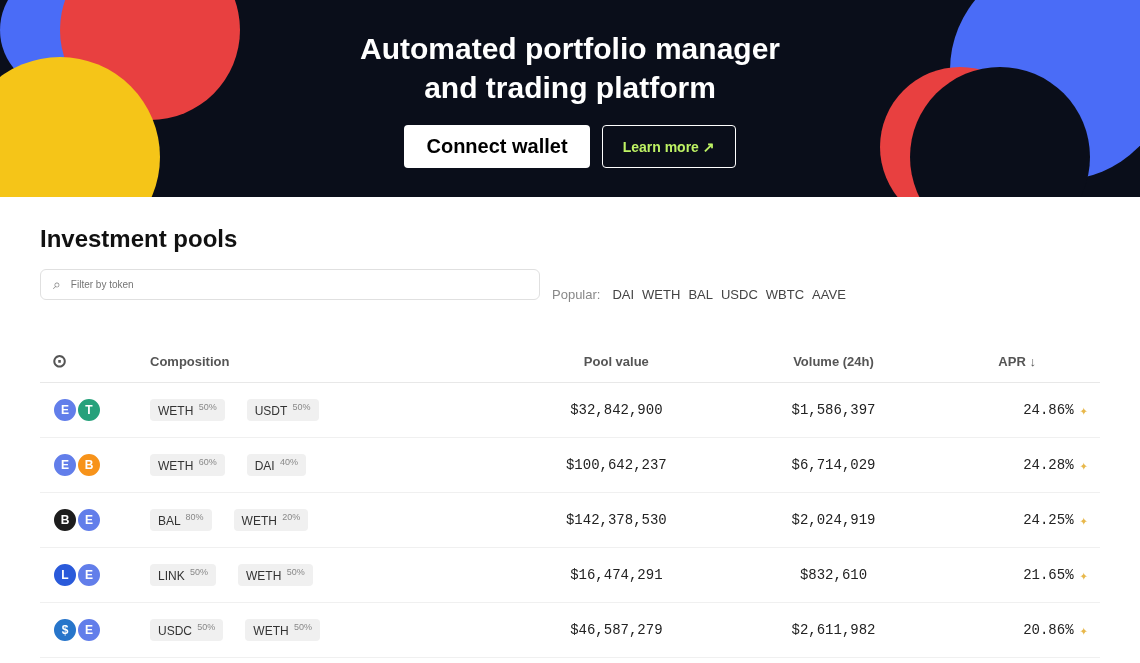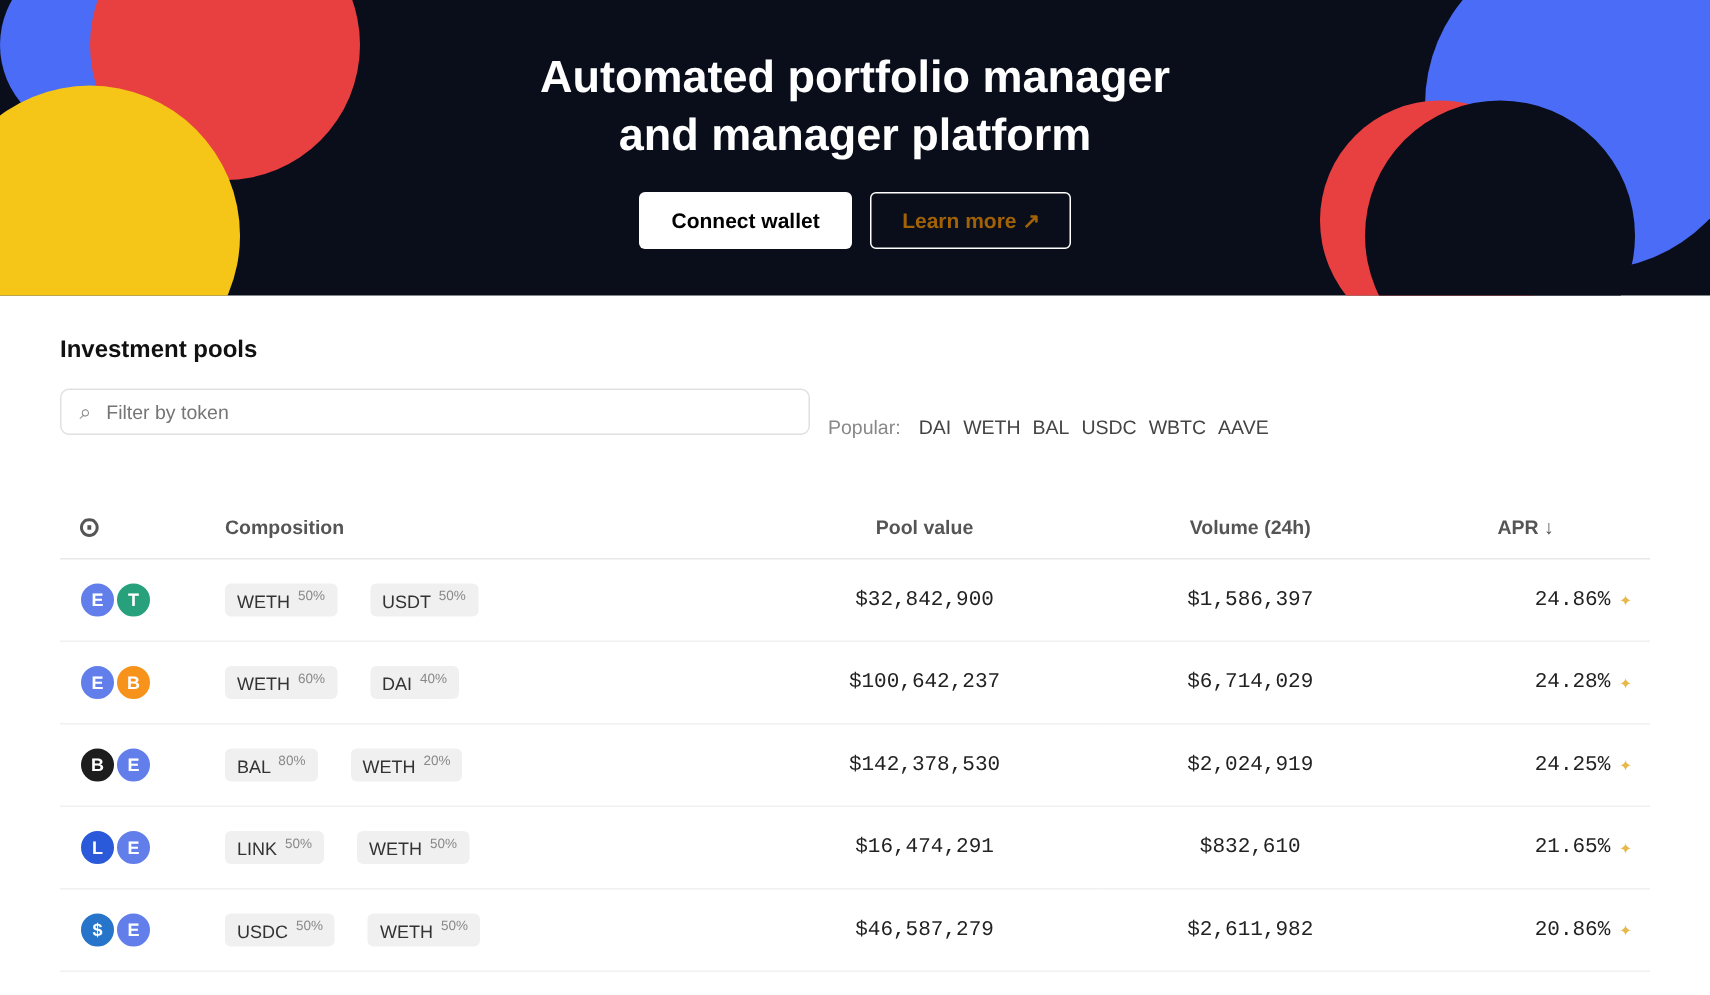--- a/index.html
+++ b/index.html
@@ -30,28 +30,28 @@
       display: flex;
       gap: 12px;
       position: relative;
       z-index: 2;
     }
     .btn-connect {
       background: #fff;
       color: #000;
       border: none;
       padding: 10px 22px;
-      font-size: 14px;
+      font-size: 20px;
       font-weight: 600;
       border-radius: 4px;
       cursor: pointer;
     }
     .btn-learn {
       background: transparent;
-      color: #a16207;
+      color: #bef264;
       border: 1.5px solid #fff;
       padding: 10px 20px;
       font-size: 14px;
       font-weight: 600;
       border-radius: 4px;
       cursor: pointer;
     }
 
     
     .blob {
@@ -97,42 +97,42 @@
     }
 
     
     .main {
       background: #fff;
       min-height: 460px;
       padding: 28px 40px;
     }
 
     .section-title {
-      font-size: 16px;
+      font-size: 24px;
       font-weight: 700;
       color: #111;
       margin-bottom: 16px;
     }
 
     
     .filter-bar {
       display: flex;
       align-items: center;
       gap: 10px;
       margin-bottom: 20px;
       border: 1px solid #e0e0e0;
       border-radius: 6px;
       padding: 6px 12px;
       width: 500px;
       background: #fff;
     }
     .filter-icon { color: #888; font-size: 14px; }
     .filter-input {
       border: none; outline: none;
-      font-size: 13px; color: #737373;
+      font-size: 10px; color: #737373;
       background: transparent;
       flex: 1;
     }
     .filter-label { font-size: 13px; color: #888; }
     .filter-tokens {
       display: flex;
       gap: 8px;
       font-size: 13px;
       color: #555;
     }
@@ -219,21 +219,21 @@
 
   <div class="blob blob-blue-left"></div>
   <div class="blob blob-red-left"></div>
   <div class="blob blob-yellow"></div>
   <div class="blob blob-blue-right"></div>
   <div class="blob blob-red-right"></div>
   <div class="blob blob-dark-right"></div>
 
   <h1 class="hero-title">
     <span>Automated portfolio manager</span><br>
-    <span>and manager platform</span>
+    <span>and trading platform</span>
   </h1>
   <div class="hero-buttons">
     <button class="btn-connect">Connect wallet</button>
     <button class="btn-learn">Learn more ↗</button>
   </div>
 </div>
 
 <div class="main">
   <h2 class="section-title">Investment pools</h2>
 

